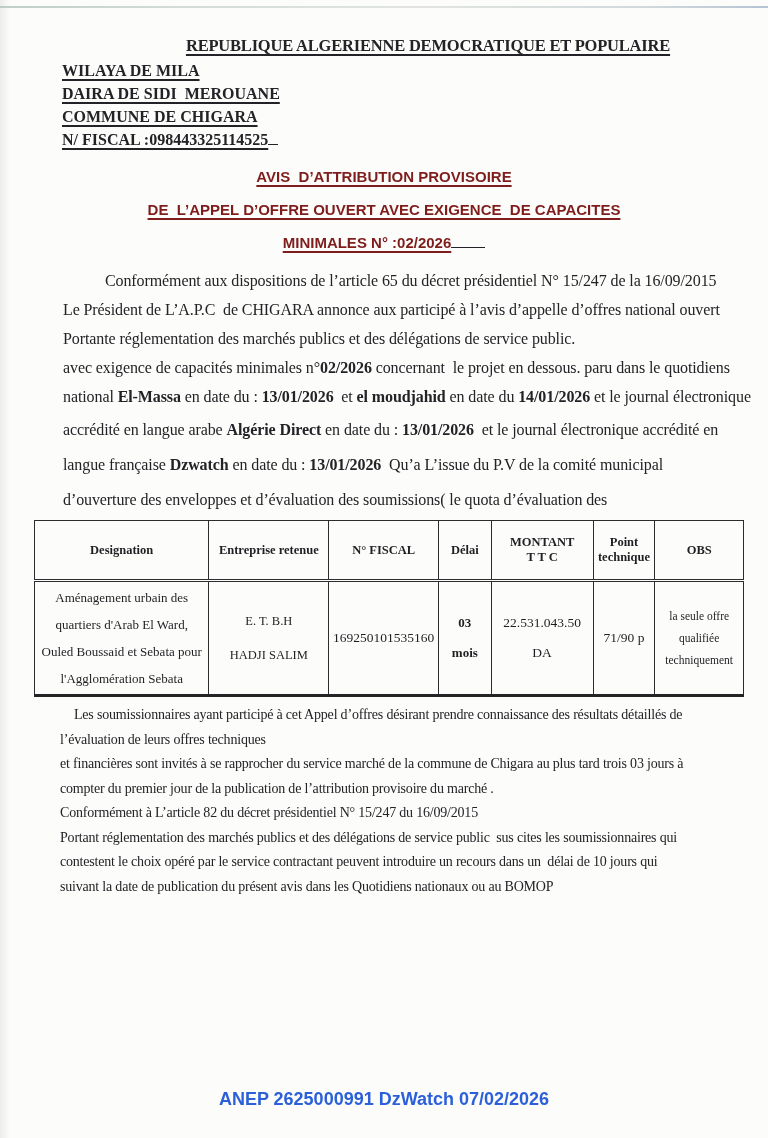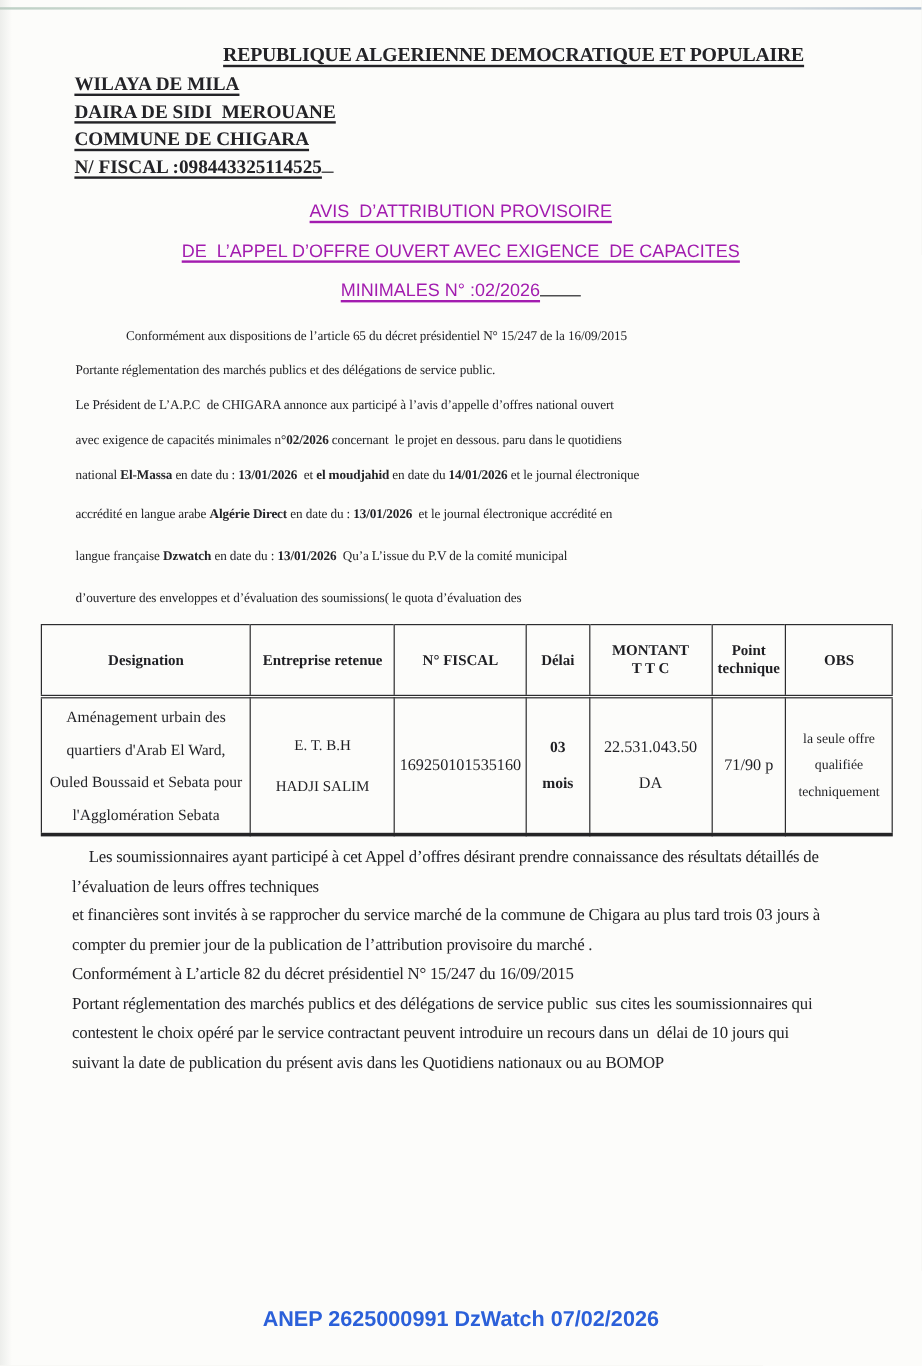--- a/index.html
+++ b/index.html
@@ -26,24 +26,24 @@
     letter-spacing:-0.2px;
   }
   .hdr-left { margin:3px 0 0 62px; font-weight:bold; font-size:16px; line-height:23px; }
   .hdr-left .line { white-space:pre; }
   .tail { display:inline-block; border-bottom:1.5px solid #232327; height:13px; }
   .tail-fiscal { width:10px; }
   .tail-min { width:34px; }
   .title-block {
     margin-top:16px; text-align:center; 
     font-family:"Liberation Sans","DejaVu Sans",sans-serif;
-    font-weight:normal; font-size:15px; line-height:19px; color:#a21caf;
+    font-weight:bold; font-size:15px; line-height:19px; color:#7f1d1d;
   }
   .title-block .t-line { margin-bottom:14px; white-space:pre; }
-  .intro { margin:4px 0 0 63px; font-size:11px; letter-spacing:-0.1px; }
+  .intro { margin:4px 0 0 63px; font-size:16px; letter-spacing:-0.1px; }
   .para-line { white-space:pre; line-height:29px; }
   .para-line.indent { padding-left:42px; }
   .para-line.g4 { margin-top:4px; }
   .para-line.g6 { margin-top:6px; }
   .para-line.g2 { margin-top:2px; }
   .b { font-weight:bold; }
   table.attr {
     margin:6px 0 0 34px; width:710px; border-collapse:collapse; table-layout:fixed;
     color:#1f1f23;
   }
@@ -91,22 +91,22 @@
   </div>
 
   <div class="title-block">
     <div class="t-line"><span class="u">AVIS  D’ATTRIBUTION PROVISOIRE</span></div>
     <div class="t-line"><span class="u">DE  L’APPEL D’OFFRE OUVERT AVEC EXIGENCE  DE CAPACITES</span></div>
     <div class="t-line"><span class="u">MINIMALES N° :02/2026</span><span class="tail tail-min"></span></div>
   </div>
 
   <div class="intro">
       <div class="para-line indent"><span>Conformément aux dispositions de l’article 65 du décret présidentiel N° 15/247 de la 16/09/2015</span></div>
+      <div class="para-line"><span>Le Président de L’A.P.C  de CHIGARA annonce aux participé à l’avis d’appelle d’offres national ouvert</span></div>
       <div class="para-line"><span>Portante réglementation des marchés publics et des délégations de service public.</span></div>
-      <div class="para-line"><span>Le Président de L’A.P.C  de CHIGARA annonce aux participé à l’avis d’appelle d’offres national ouvert</span></div>
       <div class="para-line"><span>avec exigence de capacités minimales n°</span><span class="b">02/2026</span><span> concernant  le projet en dessous. paru dans le quotidiens</span></div>
       <div class="para-line"><span>national </span><span class="b">El-Massa</span><span> en date du : </span><span class="b">13/01/2026</span><span>  et </span><span class="b">el moudjahid</span><span> en date du </span><span class="b">14/01/2026</span><span> et le journal électronique</span></div>
       <div class="para-line g4"><span>accrédité en langue arabe </span><span class="b">Algérie Direct</span><span> en date du : </span><span class="b">13/01/2026</span><span>  et le journal électronique accrédité en</span></div>
       <div class="para-line g6"><span>langue française </span><span class="b">Dzwatch</span><span> en date du : </span><span class="b">13/01/2026</span><span>  Qu’a L’issue du P.V de la comité municipal</span></div>
       <div class="para-line g6"><span>d’ouverture des enveloppes et d’évaluation des soumissions( le quota d’évaluation des</span></div>
     </div>
 
   <table class="attr">
     <colgroup>
         <col style="width: 24.6%;">

